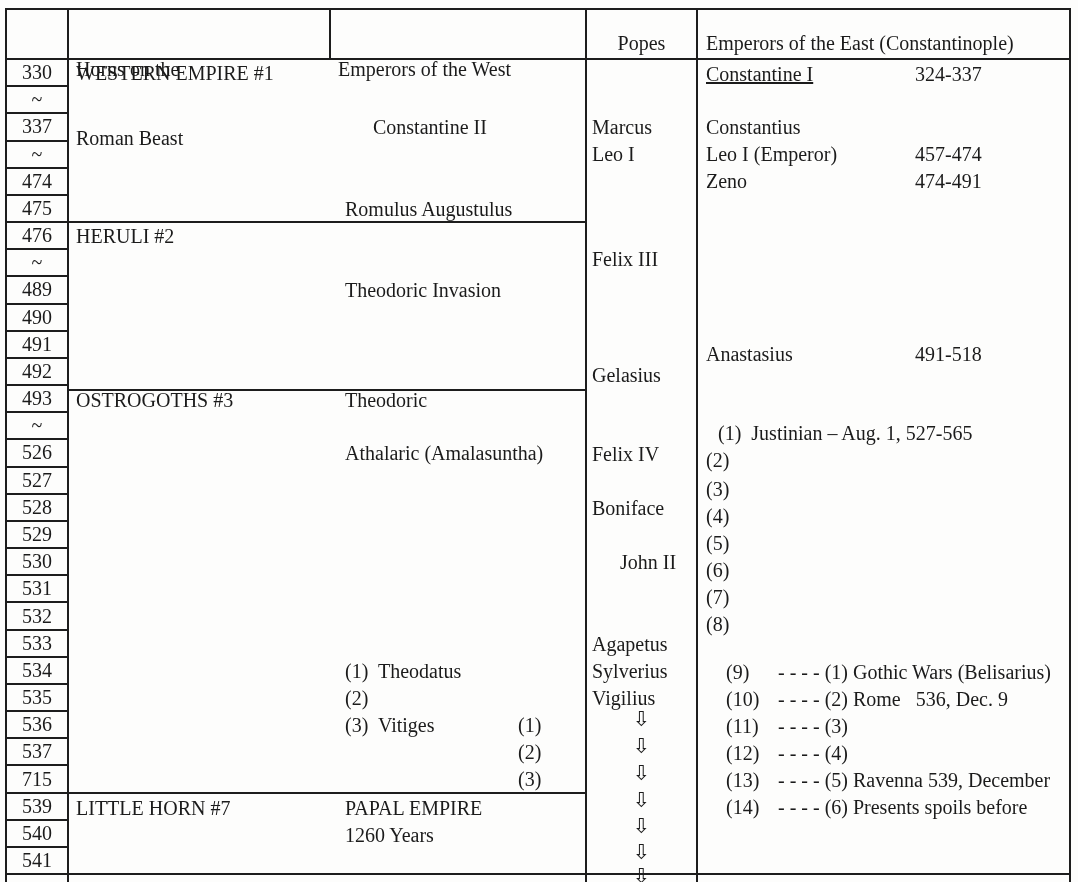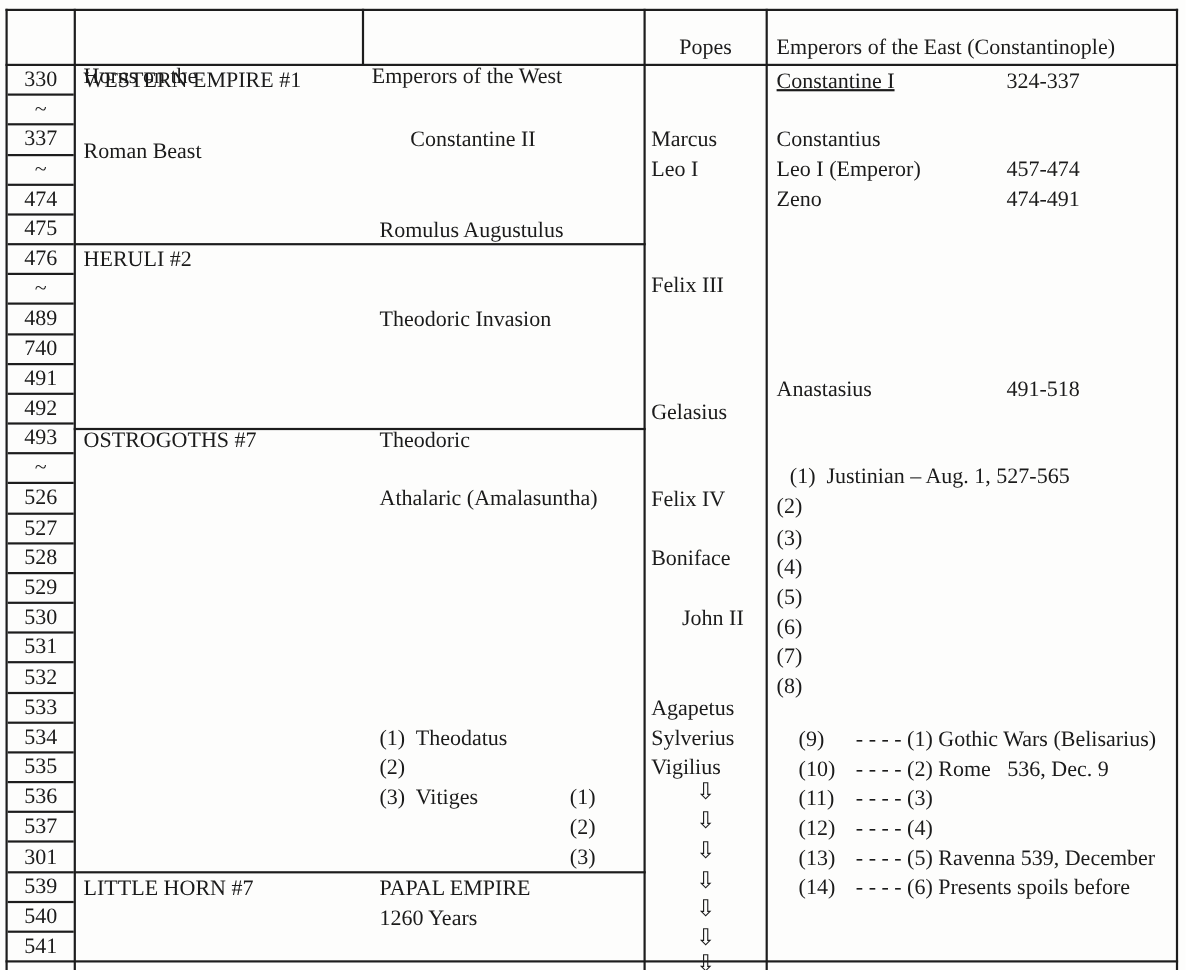--- a/index.html
+++ b/index.html
@@ -50,46 +50,46 @@
   <div class="ycol">
     <div class="ycell">330</div>
     <div class="ycell">~</div>
     <div class="ycell">337</div>
     <div class="ycell">~</div>
     <div class="ycell">474</div>
     <div class="ycell">475</div>
     <div class="ycell">476</div>
     <div class="ycell">~</div>
     <div class="ycell">489</div>
-    <div class="ycell">740</div>
+    <div class="ycell">490</div>
     <div class="ycell">491</div>
     <div class="ycell">492</div>
     <div class="ycell">493</div>
     <div class="ycell">~</div>
     <div class="ycell">526</div>
     <div class="ycell">527</div>
     <div class="ycell">528</div>
     <div class="ycell">529</div>
     <div class="ycell">530</div>
     <div class="ycell">531</div>
     <div class="ycell">532</div>
     <div class="ycell">533</div>
     <div class="ycell">534</div>
     <div class="ycell">535</div>
     <div class="ycell">536</div>
     <div class="ycell">537</div>
-    <div class="ycell">301</div>
+    <div class="ycell">715</div>
     <div class="ycell">539</div>
     <div class="ycell">540</div>
     <div class="ycell">541</div>
   </div>
 
   <div class="t" style="left:76px;top:60px;">WESTERN EMPIRE #1</div>
   <div class="t" style="left:76px;top:223px;">HERULI #2</div>
-  <div class="t" style="left:76px;top:387px;">OSTROGOTHS #7</div>
+  <div class="t" style="left:76px;top:387px;">OSTROGOTHS #3</div>
   <div class="t" style="left:76px;top:795px;">LITTLE HORN #7</div>
 
   <div class="t" style="left:345px;top:114px;margin-left:28px;">Constantine II</div>
   <div class="t" style="left:345px;top:196px;">Romulus Augustulus</div>
   <div class="t" style="left:345px;top:277px;">Theodoric Invasion</div>
   <div class="t" style="left:345px;top:387px;">Theodoric</div>
   <div class="t" style="left:345px;top:440px;">Athalaric (Amalasuntha)</div>
   <div class="t" style="left:345px;top:658px;">(1)  Theodatus</div>
   <div class="t" style="left:345px;top:685px;">(2)</div>
   <div class="t" style="left:345px;top:712px;">(3)  Vitiges</div>

